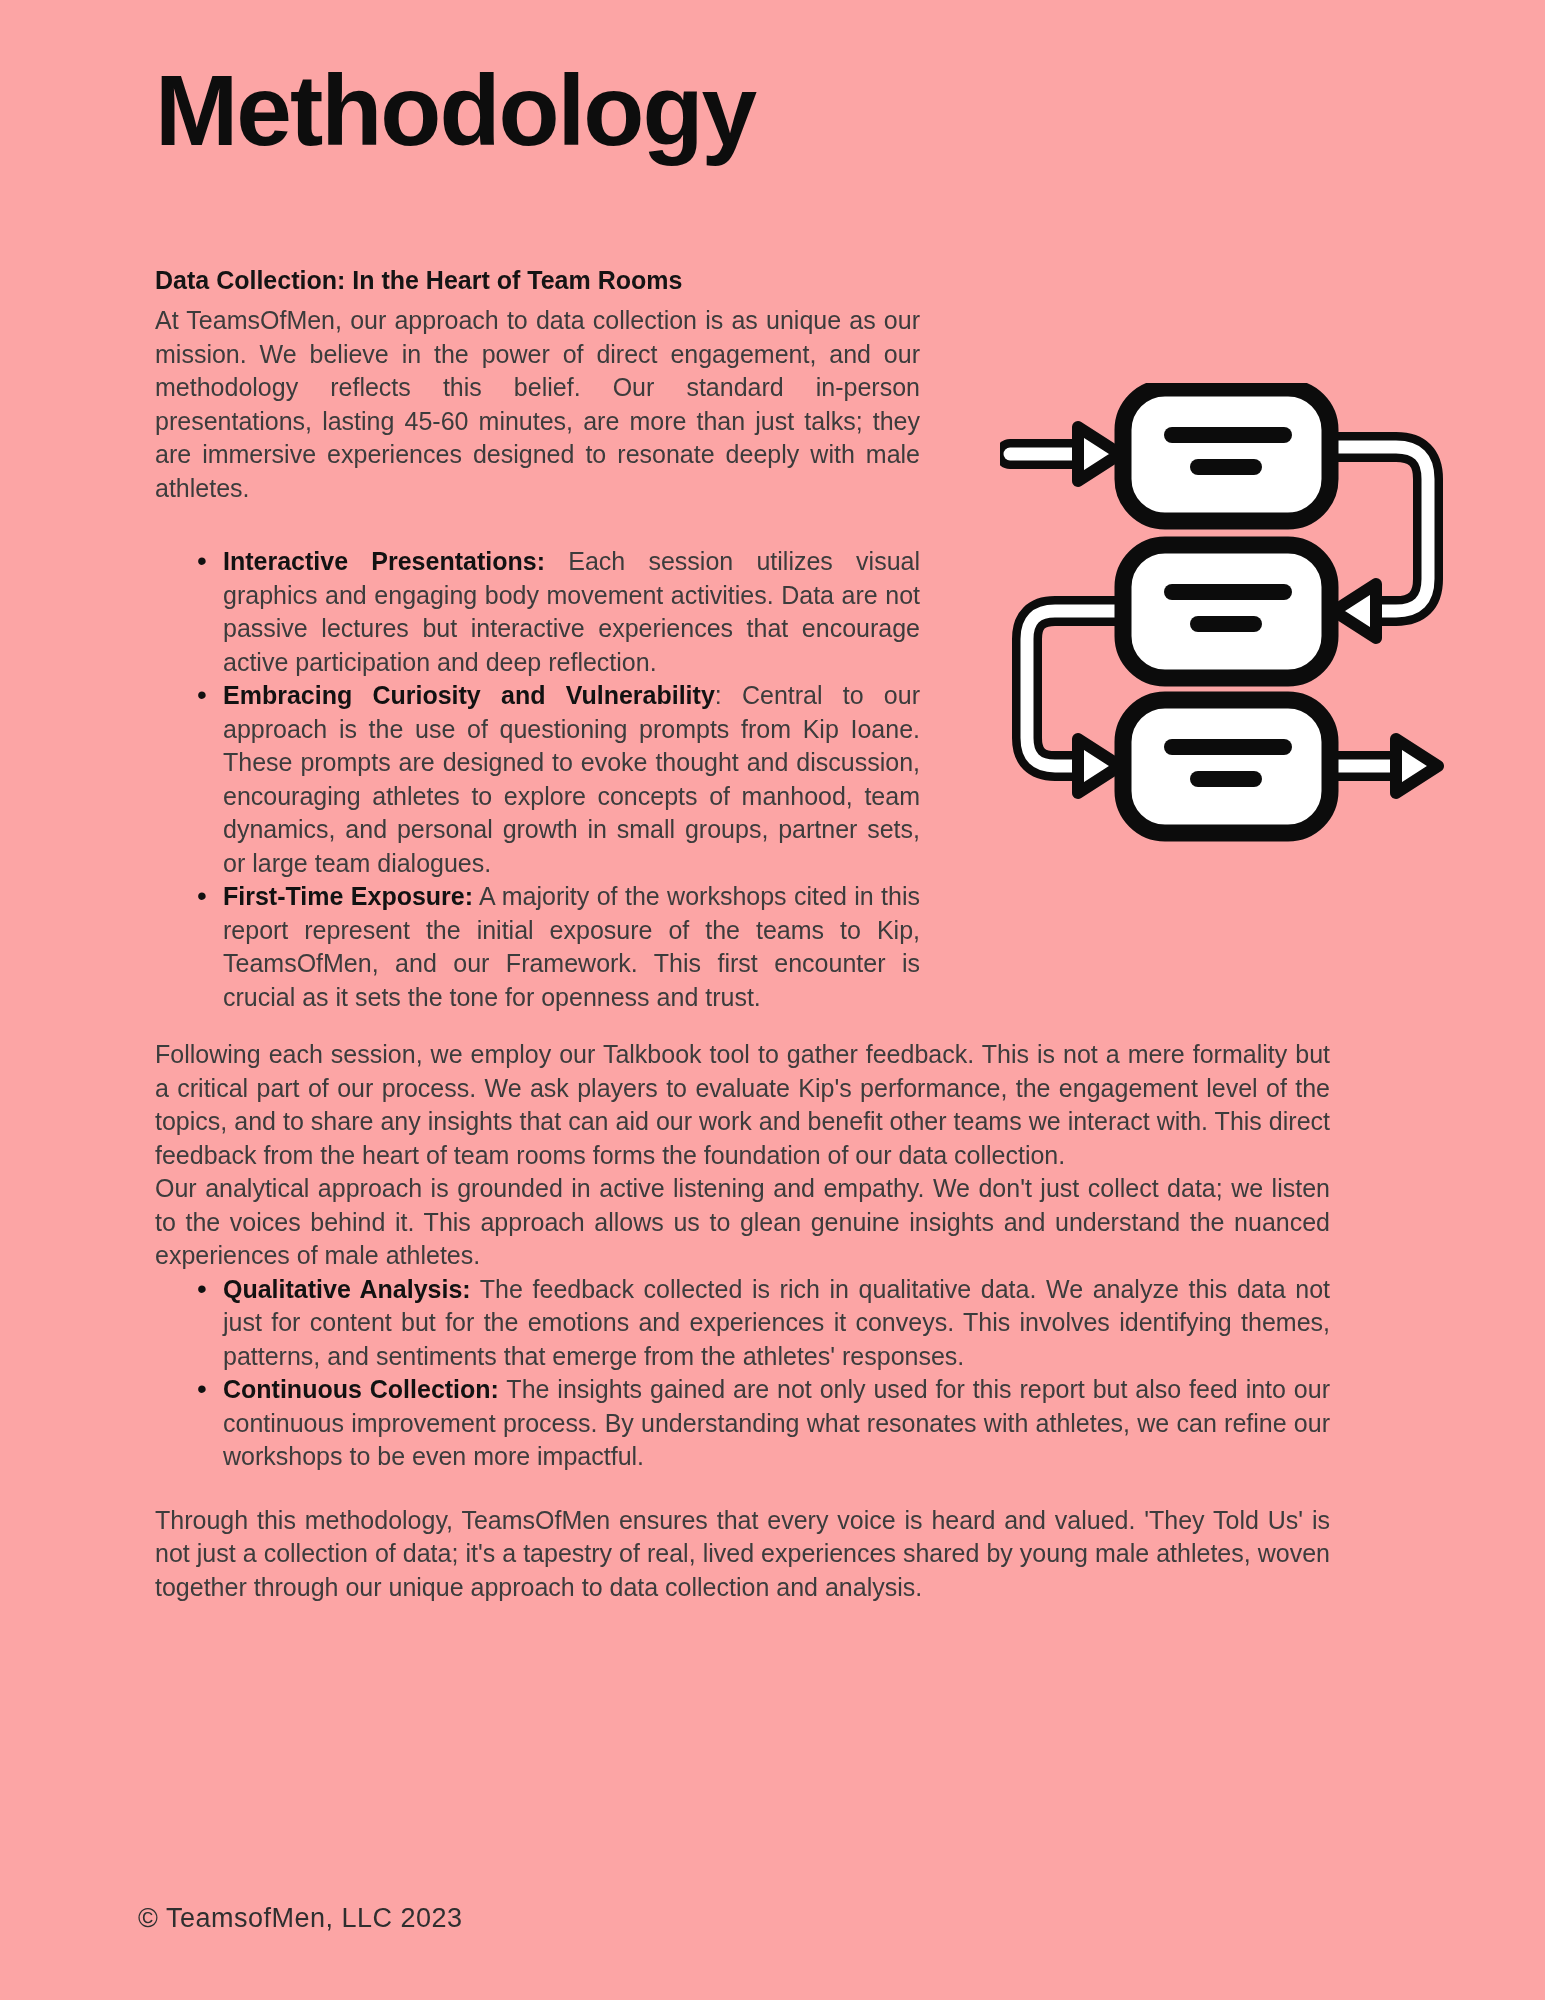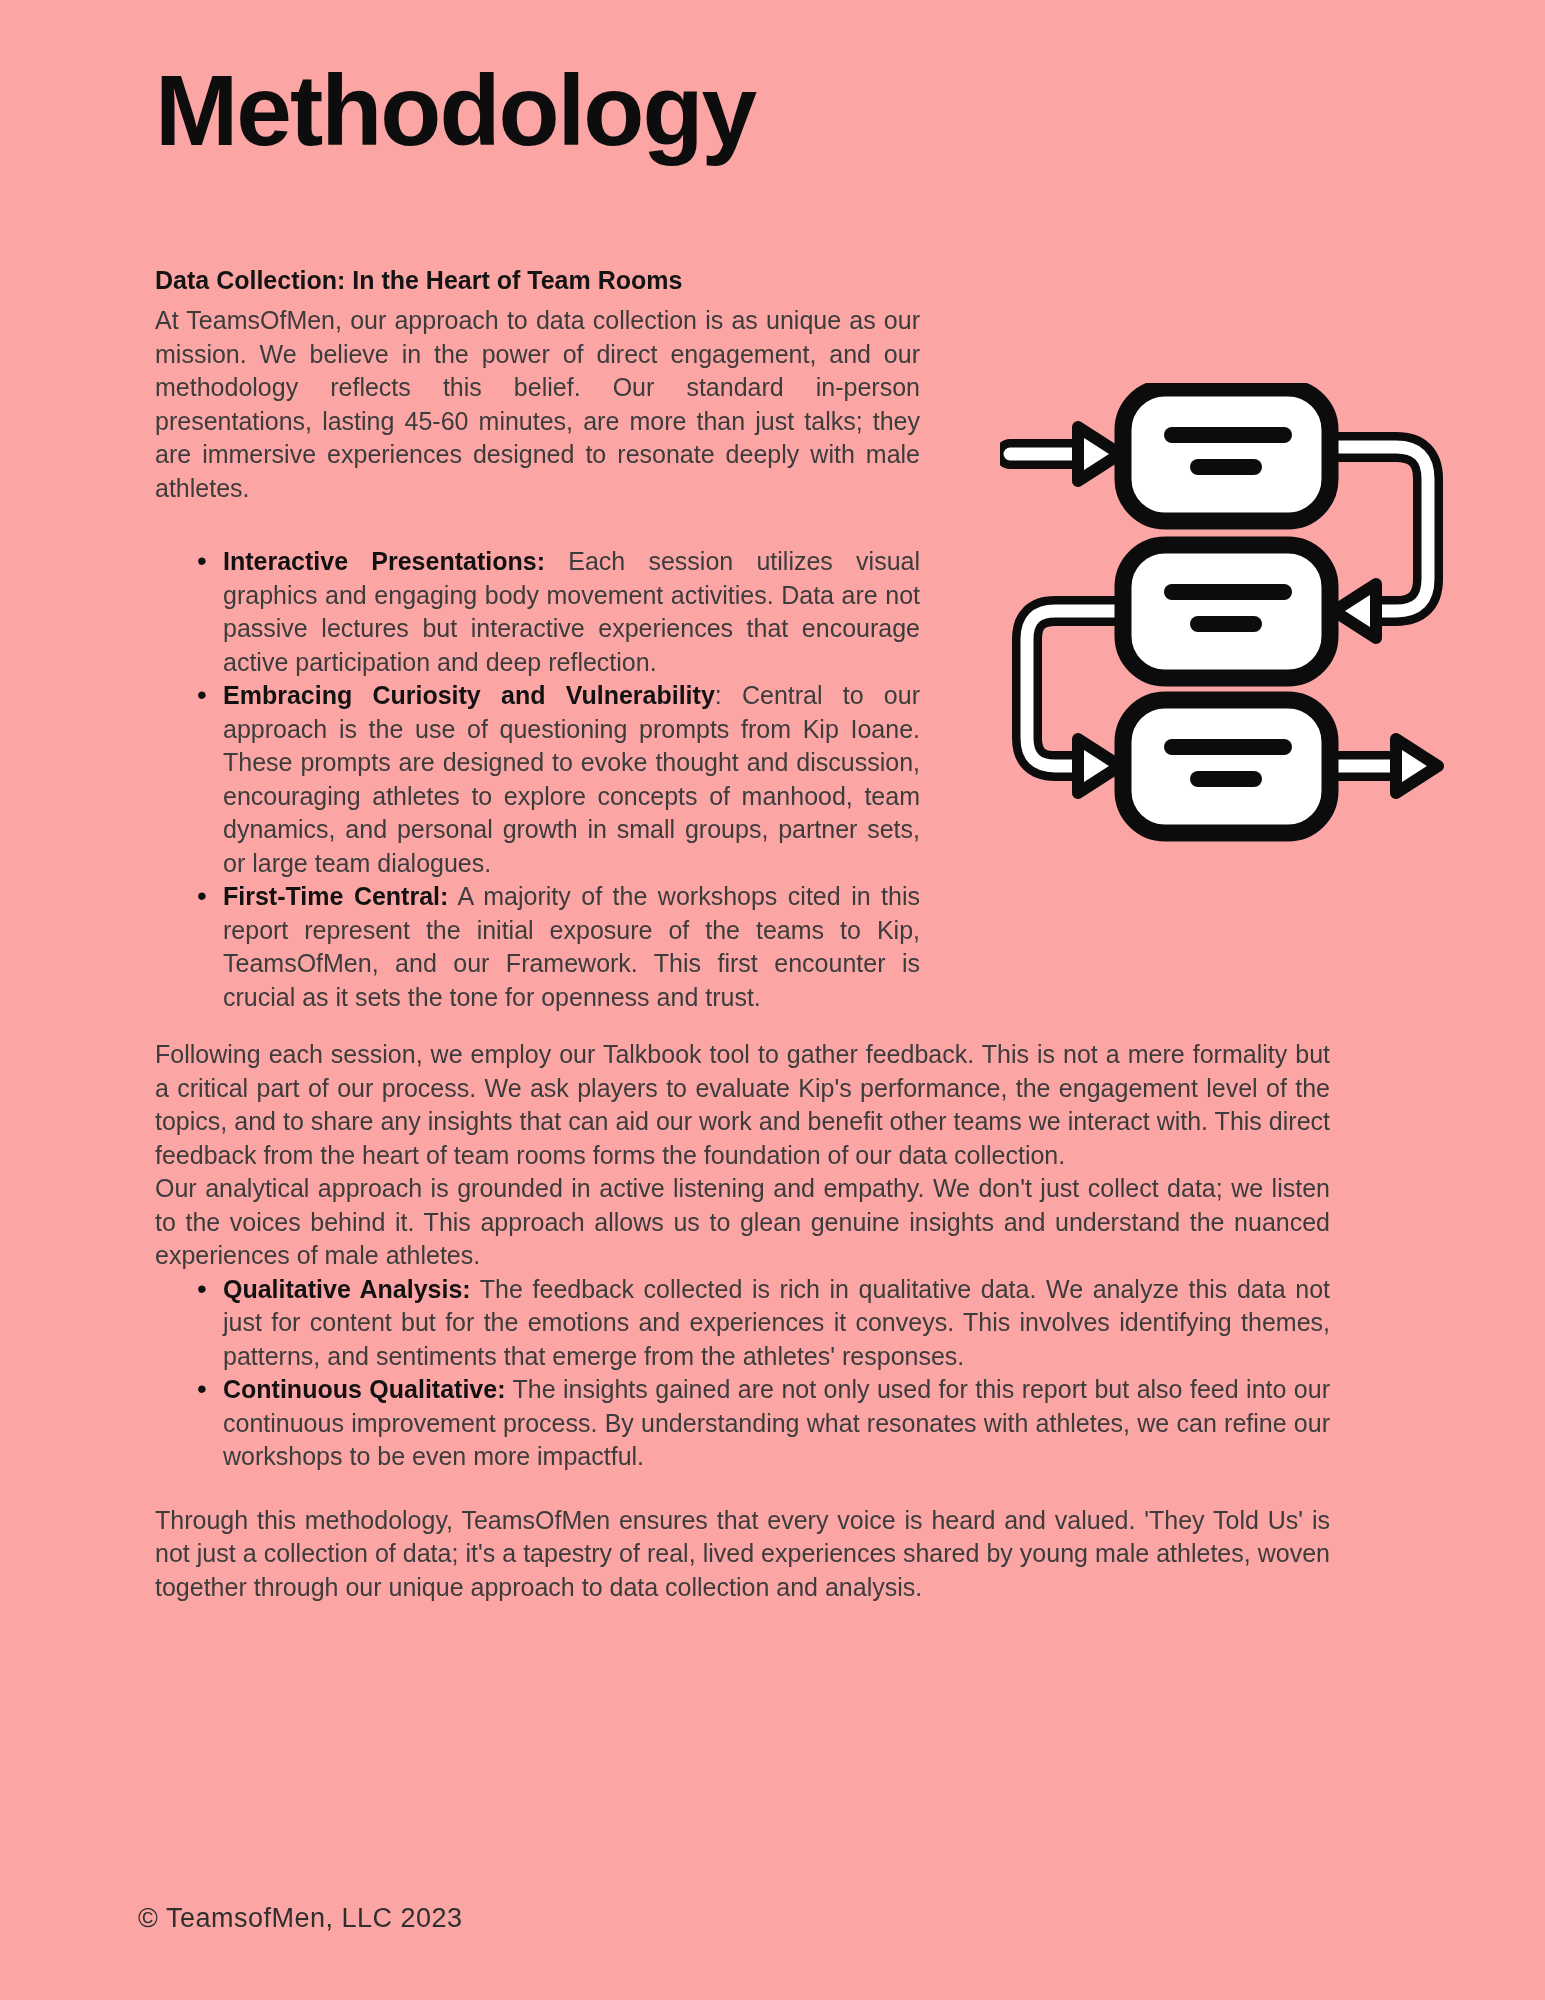--- a/index.html
+++ b/index.html
@@ -64,31 +64,31 @@
 
     <h1 class="title">Methodology</h1>
 
     <div class="two-col">
       <div class="col-text">
         <h2 class="section-heading">Data Collection: In the Heart of Team Rooms</h2>
         <p class="body-text">At TeamsOfMen, our approach to data collection is as unique as our mission. We believe in the power of direct engagement, and our methodology reflects this belief. Our standard in-person presentations, lasting 45-60 minutes, are more than just talks; they are immersive experiences designed to resonate deeply with male athletes.</p>
         <ul class="bullet-list">
           <li><b>Interactive Presentations:</b><span> Each session utilizes visual graphics and engaging body movement activities. Data are not passive lectures but interactive experiences that encourage active participation and deep reflection.</span></li>
           <li><b>Embracing Curiosity and Vulnerability</b><span>: Central to our approach is the use of questioning prompts from Kip Ioane. These prompts are designed to evoke thought and discussion, encouraging athletes to explore concepts of manhood, team dynamics, and personal growth in small groups, partner sets, or large team dialogues.</span></li>
-          <li><b>First-Time Central:</b><span> A majority of the workshops cited in this report represent the initial exposure of the teams to Kip, TeamsOfMen, and our Framework. This first encounter is crucial as it sets the tone for openness and trust.</span></li>
+          <li><b>First-Time Exposure:</b><span> A majority of the workshops cited in this report represent the initial exposure of the teams to Kip, TeamsOfMen, and our Framework. This first encounter is crucial as it sets the tone for openness and trust.</span></li>
         </ul>
       </div>
     </div>
 
     <p class="body-text outro">Following each session, we employ our Talkbook tool to gather feedback. This is not a mere formality but a critical part of our process. We ask players to evaluate Kip's performance, the engagement level of the topics, and to share any insights that can aid our work and benefit other teams we interact with. This direct feedback from the heart of team rooms forms the foundation of our data collection.</p>
 
     <p class="body-text">Our analytical approach is grounded in active listening and empathy. We don't just collect data; we listen to the voices behind it. This approach allows us to glean genuine insights and understand the nuanced experiences of male athletes.</p>
     <ul class="bullet-list tight">
       <li><b>Qualitative Analysis:</b><span> The feedback collected is rich in qualitative data. We analyze this data not just for content but for the emotions and experiences it conveys. This involves identifying themes, patterns, and sentiments that emerge from the athletes' responses.</span></li>
-      <li><b>Continuous Qualitative:</b><span> The insights gained are not only used for this report but also feed into our continuous improvement process. By understanding what resonates with athletes, we can refine our workshops to be even more impactful.</span></li>
+      <li><b>Continuous Collection:</b><span> The insights gained are not only used for this report but also feed into our continuous improvement process. By understanding what resonates with athletes, we can refine our workshops to be even more impactful.</span></li>
     </ul>
 
     <p class="body-text closing">Through this methodology, TeamsOfMen ensures that every voice is heard and valued. 'They Told Us' is not just a collection of data; it's a tapestry of real, lived experiences shared by young male athletes, woven together through our unique approach to data collection and analysis.</p>
 
   </div>
 
   <div class="flow-icon">
     <svg viewBox="0 0 450 460" fill="none" xmlns="http://www.w3.org/2000/svg">
 
       <g stroke="var(--ink)" stroke-width="30" stroke-linecap="round" stroke-linejoin="round" fill="none">

